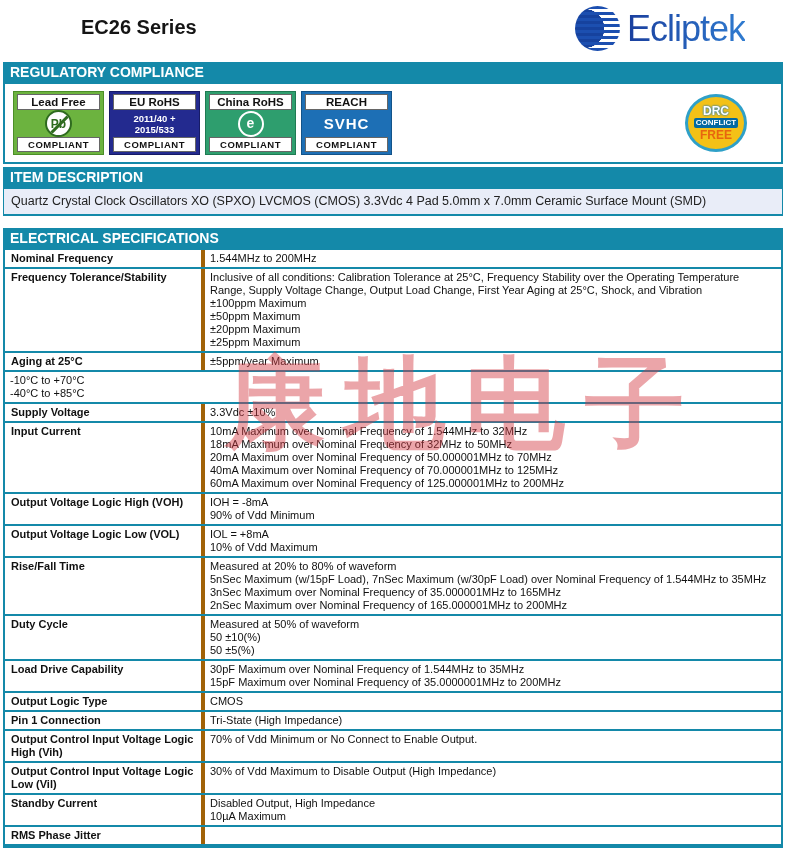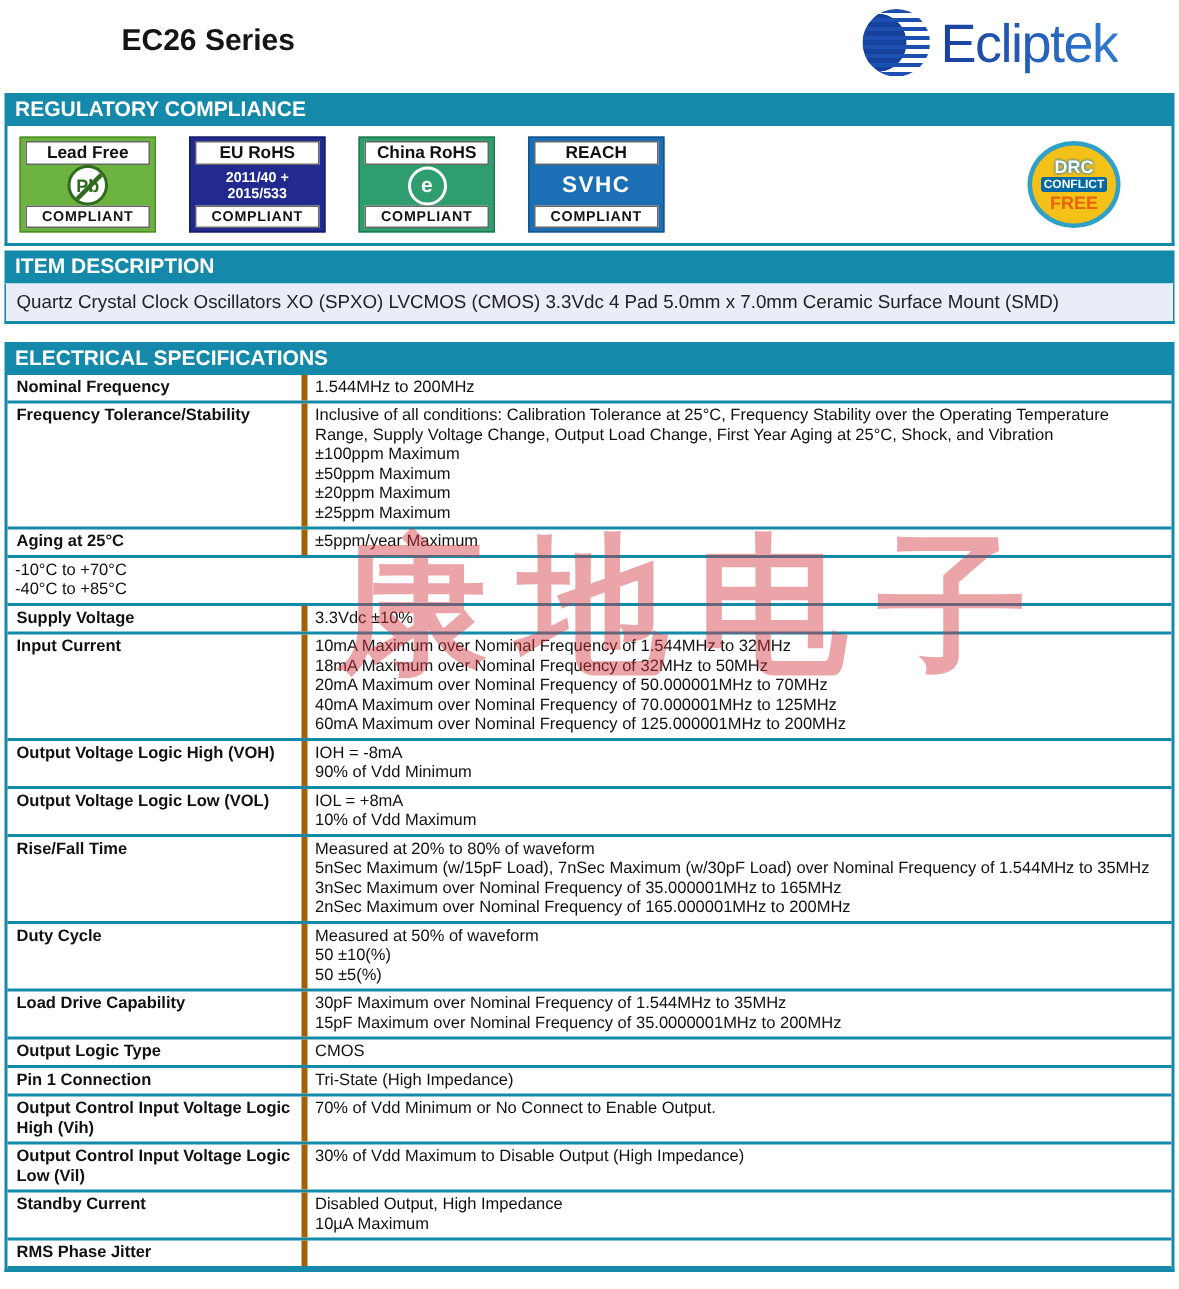--- a/index.html
+++ b/index.html
@@ -37,21 +37,21 @@
   .banner {
     background: #1489a9; color: #ffffff;
     font-weight: bold; font-size: 14px;
     padding: 3px 7px 4px 7px; line-height: 15px;
   }
 
   
   .badges-box {
     border: 2px solid #1489a9; border-top: none;
     height: 80px; padding: 7px 8px;
-    display: flex; align-items: center; gap: 22px;
+    display: flex; align-items: center; gap: 5px;
     background: #fff;
   }
   .badge {
     width: 91px; height: 64px;
     display: flex; flex-direction: column; align-items: center; justify-content: space-between;
     padding: 2px 3px; border: 1px solid #555;
   }
   .badge-toplabel, .badge-compliant {
     background: #ffffff; color: #111; border: 1px solid #666;
     width: 100%; text-align: center; font-weight: bold;

